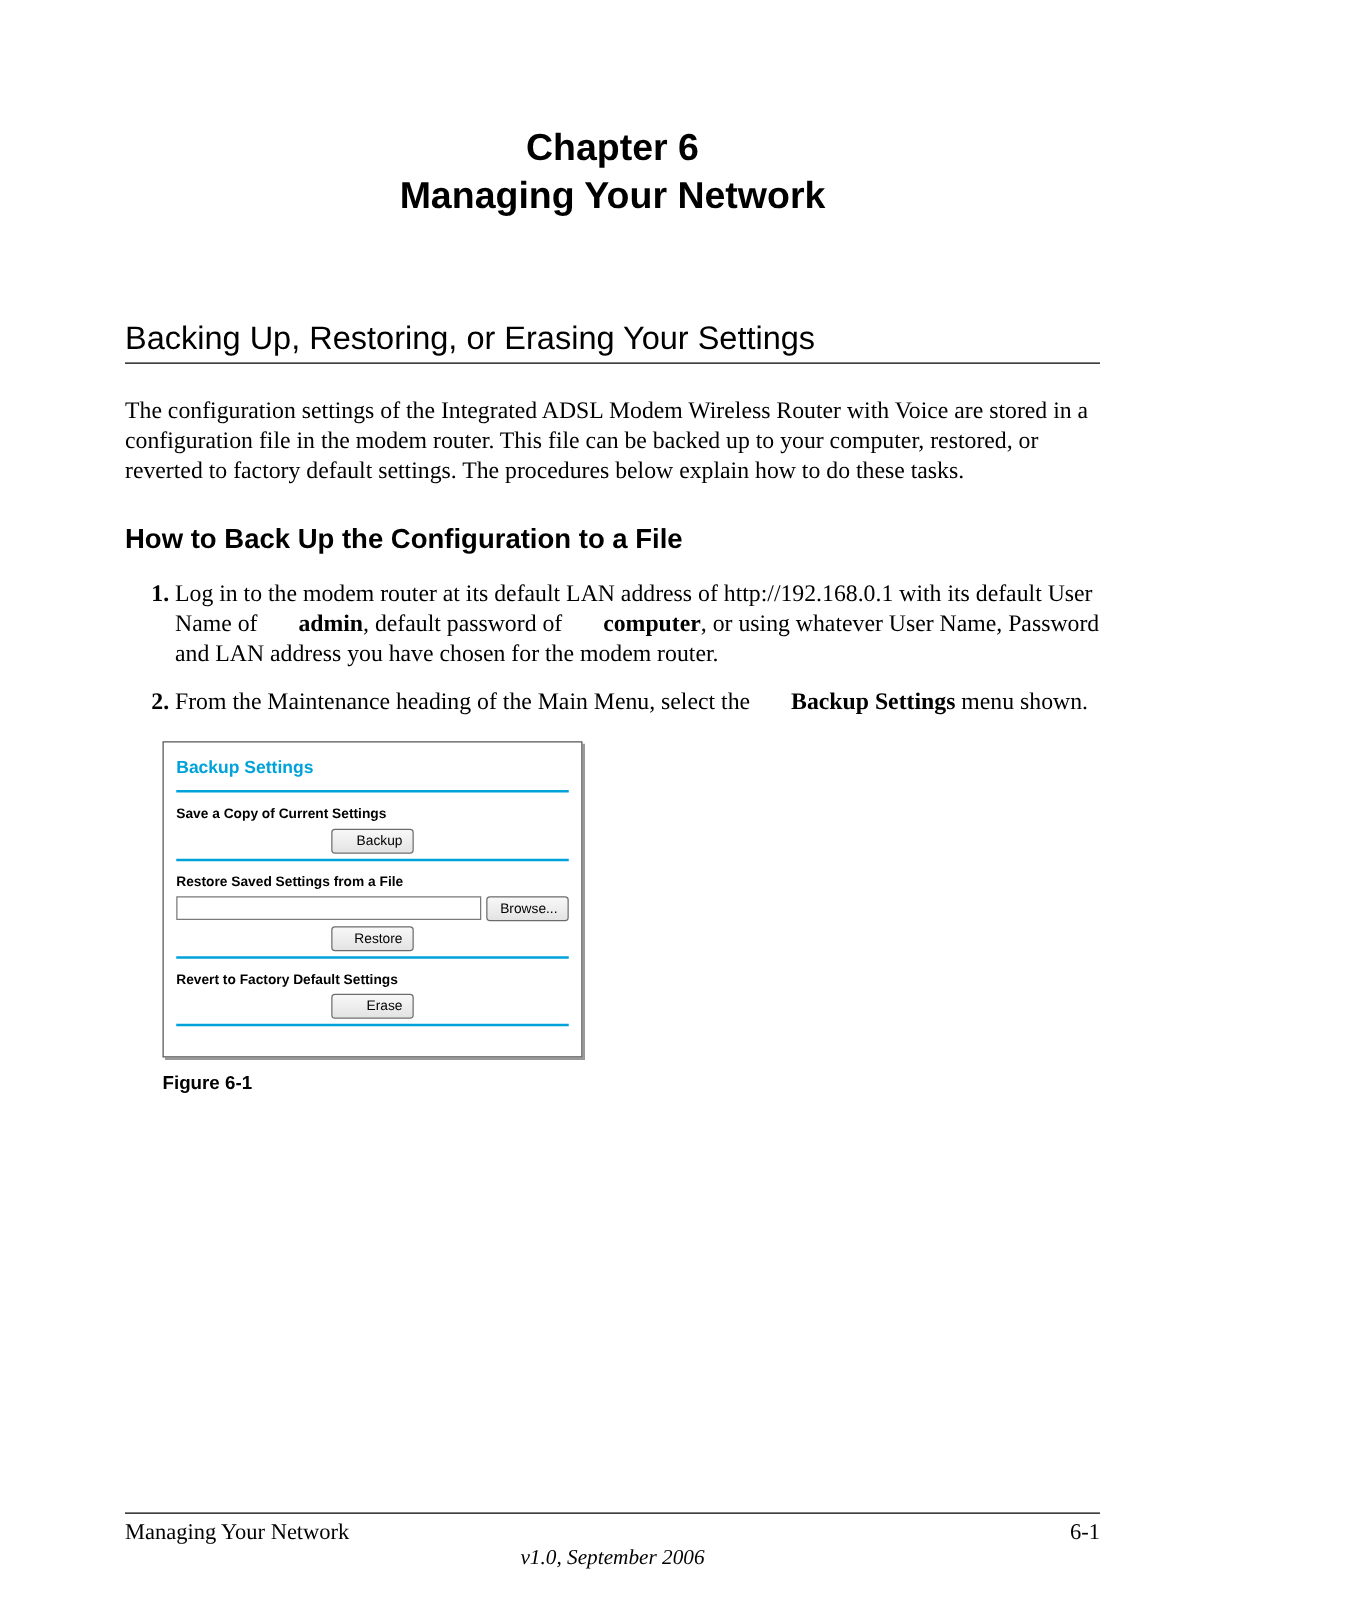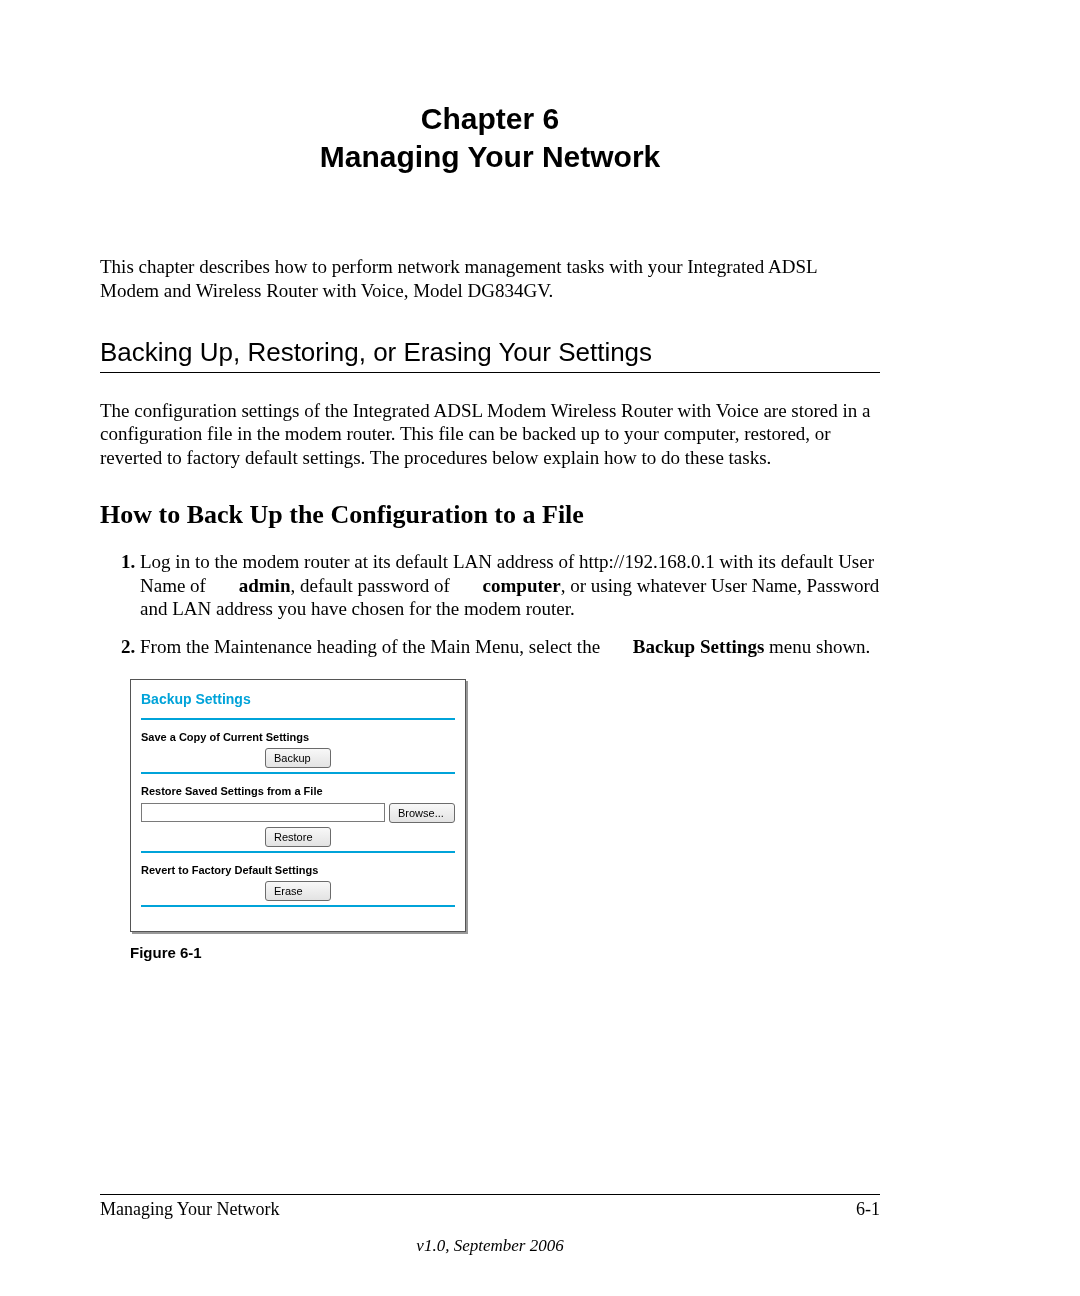--- a/index.html
+++ b/index.html
@@ -38,22 +38,22 @@
     font-size: 26px;
     font-weight: normal;
     margin: 34px 0 4px 0;
   }
   hr.rule {
     border: none;
     border-top: 1.5px solid #000;
     margin: 0 0 26px 0;
   }
   h3.subsection {
-    font-family: Liberation Serif, serif;
-    font-size: 26px;
+    font-family: Liberation Sans, sans-serif;
+    font-size: 22px;
     font-weight: bold;
     margin: 30px 0 20px 0;
   }
   ol.steps {
     margin: 0 0 20px 0;
     padding-left: 40px;
   }
   ol.steps li {
     margin-bottom: 14px;
     line-height: 1.25;
@@ -110,21 +110,21 @@
   }
   .ui-btn {
     display: inline-block;
     min-width: 66px;
     height: 20px;
     line-height: 18px;
     border: 1px solid #6b6b6b;
     border-radius: 3px;
     background: linear-gradient(#f8f8f8, #e3e3e3);
     font-size: 11px;
-    text-align: left;
+    text-align: right;
     padding: 0 8px;
     box-sizing: border-box;
     cursor: pointer;
   }
   .fig-caption {
     font-family: Arial, Helvetica, sans-serif;
     font-size: 15px;
     font-weight: bold;
     margin: 12px 0 0 30px;
   }
@@ -142,34 +142,32 @@
   }
   .footer-row {
     display: flex;
     justify-content: space-between;
     font-size: 18px;
   }
   .footer-version {
     text-align: center;
     font-style: italic;
     font-size: 17px;
-    margin-top: 16px;
   }
 </style>
 </head>
 <body>
 
 <div class="page">
 
   <h1 class="chapter-title">
     <span class="line">Chapter 6</span>
     <span class="line">Managing Your Network</span>
   </h1>
 
-  <p class="body">This chapter describes how to perform network management tasks with your Integrated ADSL Modem and Wireless Router with Voice, Model DG834GV.</p>
 
   <h2 class="section">Backing Up, Restoring, or Erasing Your Settings</h2>
   <hr class="rule">
 
   <p class="body">The configuration settings of the Integrated ADSL Modem Wireless Router with Voice are stored in a configuration file in the modem router. This file can be backed up to your computer, restored, or reverted to factory default settings. The procedures below explain how to do these tasks.</p>
 
   <h3 class="subsection">How to Back Up the Configuration to a File</h3>
 
   <ol class="steps">
     <li>

